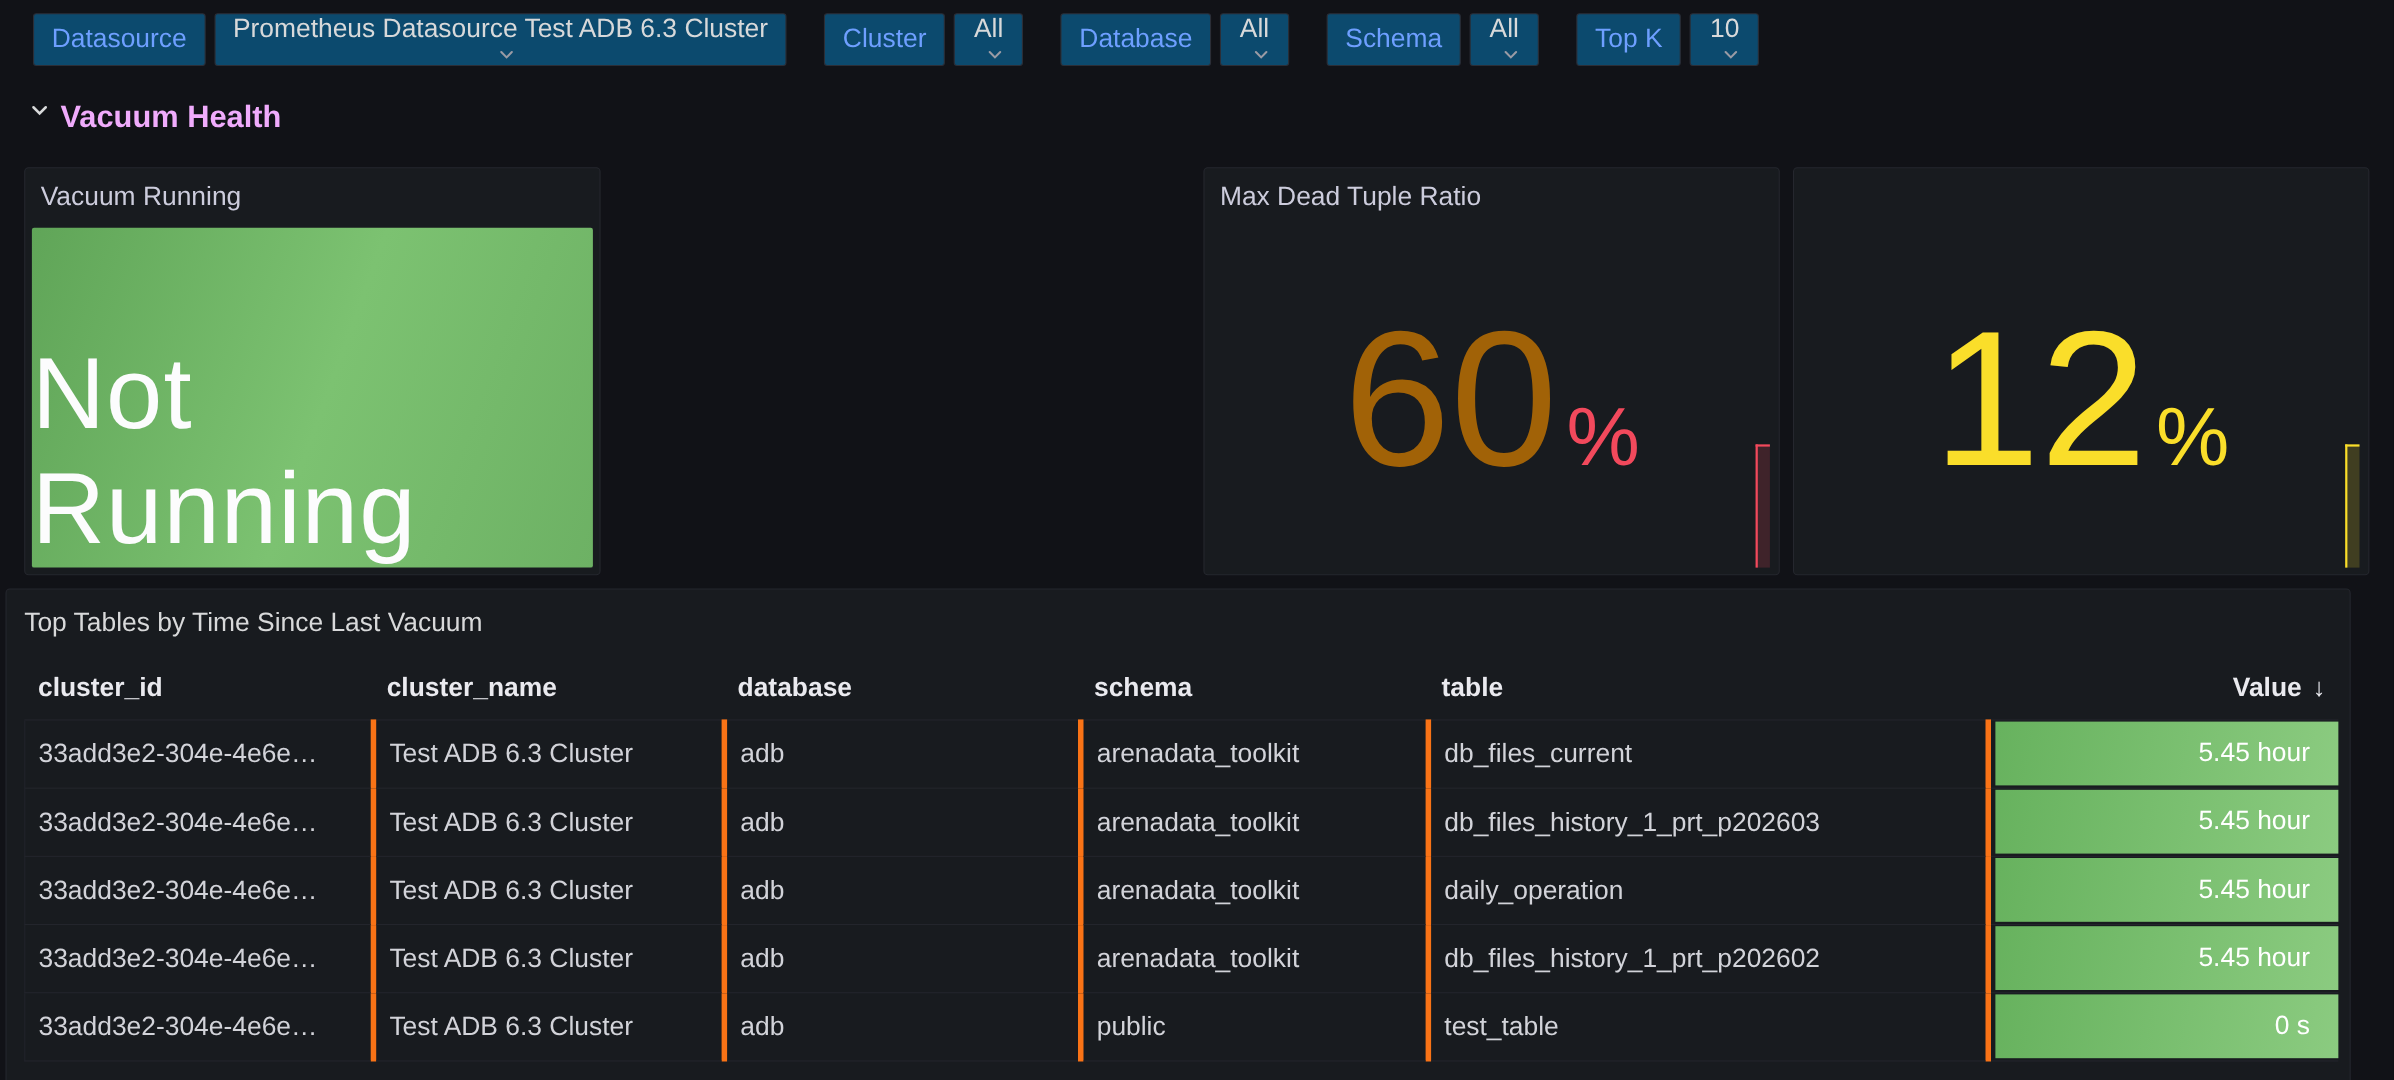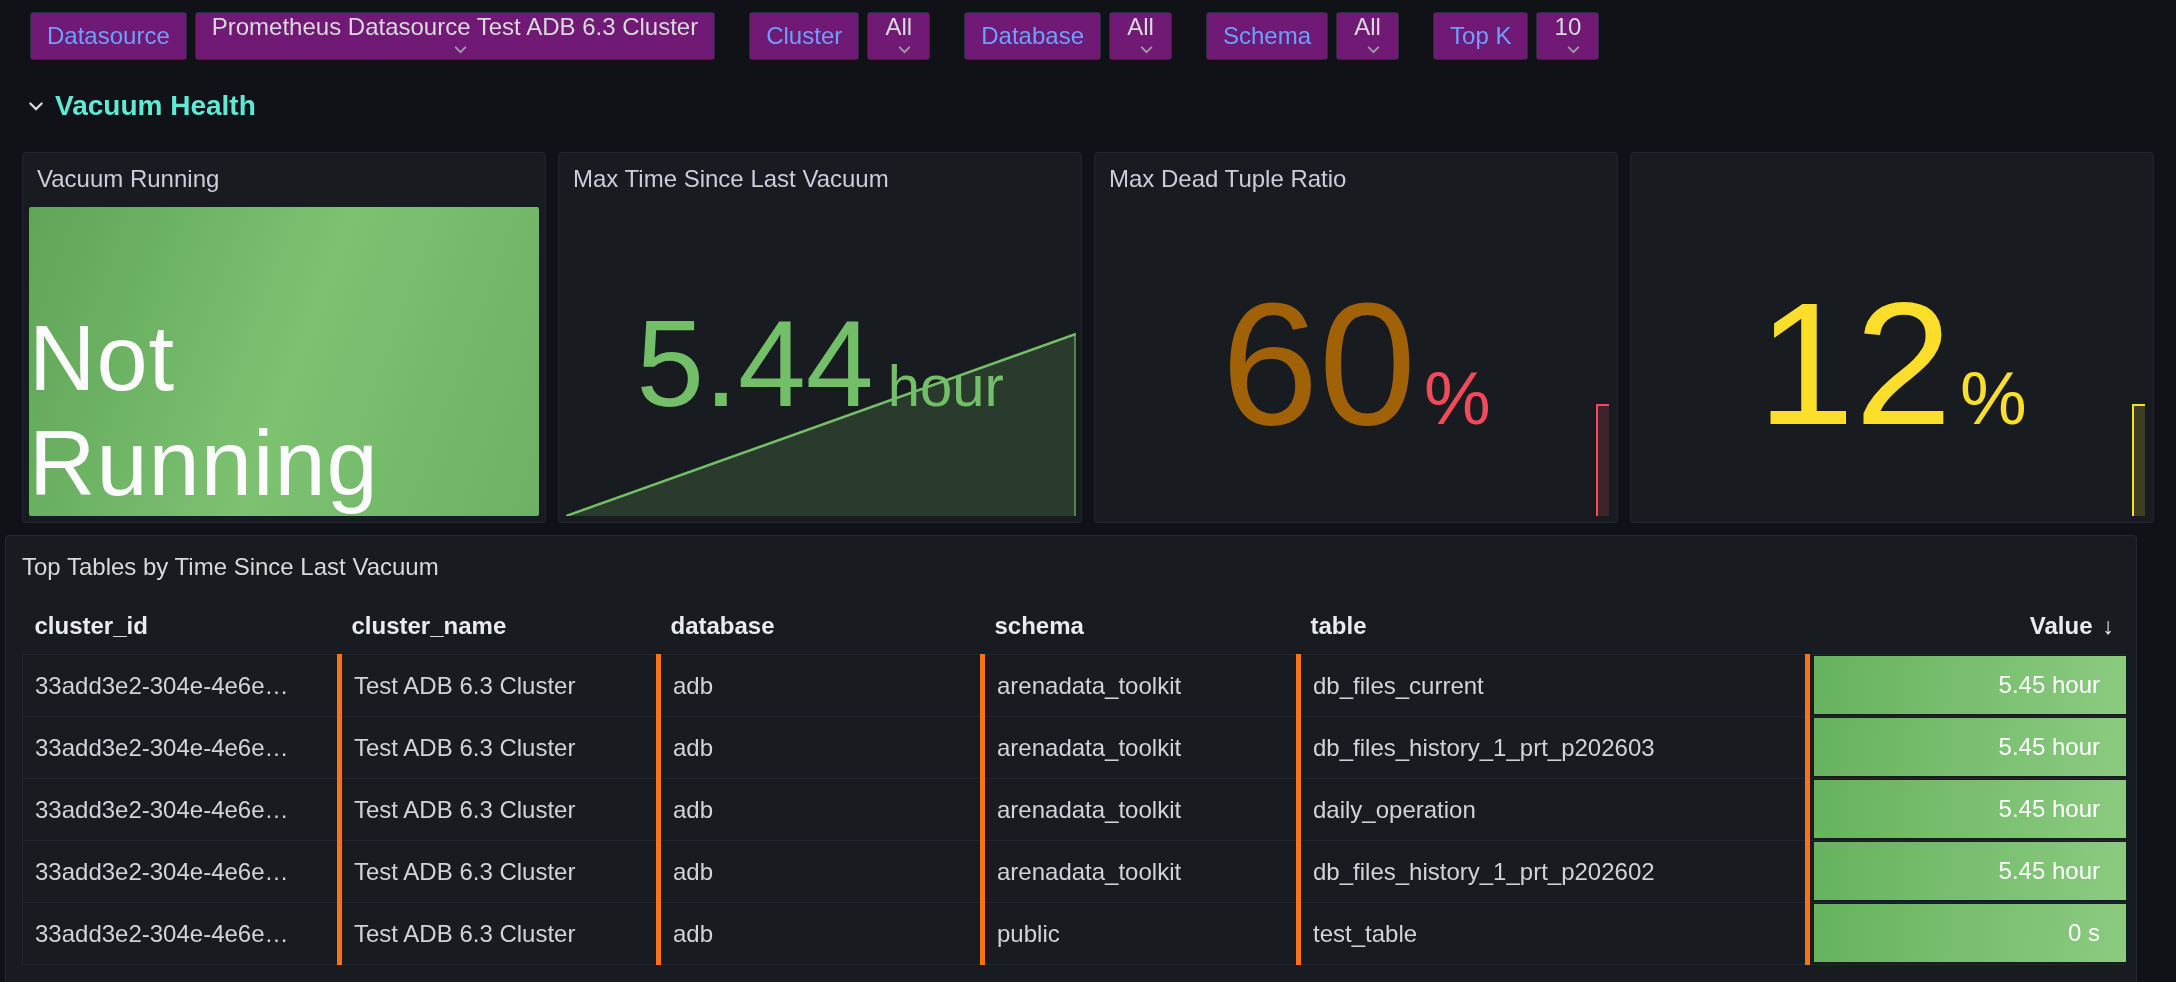--- a/index.html
+++ b/index.html
@@ -8,31 +8,31 @@
     background:#111217; overflow:hidden;
     font-family:"Liberation Sans", sans-serif;
     -webkit-font-smoothing:antialiased;
   }
 
   
   .toolbar { position:absolute; top:12px; left:30px; display:flex; align-items:center; }
   .var-group { display:flex; align-items:center; margin-right:34px; }
   .var-box {
     height:48px; box-sizing:border-box; display:flex; align-items:center;
-    border:1px solid #2b2e37; border-radius:3px; background:#701a75;
+    border:1px solid #2b2e37; border-radius:3px; background:#0c4a6e;
     padding:0 16px; font-size:24px; white-space:nowrap;
   }
   .var-label { color:#6e9fff; font-weight:500; margin-right:8px; }
   .var-value { color:#d8d9da; cursor:pointer;flex-direction:column; }
   .var-value .chev { margin-left:12px; display:flex; align-items:center; }
 
   
   .section-header {
-    position:absolute; top:90px; left:26px; display:flex; align-items:center;
-    gap:9px; color:#5eead4; font-size:28px; font-weight:700; cursor:pointer;
+    position:absolute; top:90px; left:26px; display:flex; 
+    gap:9px; color:#f0abfc; font-size:28px; font-weight:700; cursor:pointer;
   }
 
   
   .panel {
     position:absolute; background:#181b1f; border:1px solid #25272e;
     border-radius:4px; box-sizing:border-box;
   }
   .panel-title {
     height:52px; display:flex; align-items:center; padding:0 14px;
     font-size:24px; font-weight:400; color:#ccccdc; white-space:nowrap;
@@ -172,34 +172,20 @@
 
   <div class="panel stat-panel" style="left:22px;">
     <div class="panel-title">Vacuum Running</div>
     <div class="stat-body">
       <div class="bg-fill">
         <span class="stat-big-white">Not Running</span>
       </div>
     </div>
   </div>
 
-  <div class="panel stat-panel" style="left:558px;">
-    <div class="panel-title">Max Time Since Last Vacuum</div>
-    <div class="stat-body">
-      <svg class="spark-area" viewBox="0 0 510 184" preserveAspectRatio="none">
-        <polygon points="0,184 510,2 510,184" fill="rgba(115,191,105,0.20)"></polygon>
-        <polyline points="0,184 510,2" fill="none" stroke="#73bf69" stroke-width="2.5"></polyline>
-        <line x1="509" y1="2" x2="509" y2="184" stroke="rgba(115,191,105,0.55)" stroke-width="2"></line>
-      </svg>
-      <div class="stat-value-row">
-        <span class="stat-num-green">5.44</span>
-        <span class="stat-unit-green">hour</span>
-      </div>
-    </div>
-  </div>
 
   <div class="panel stat-panel" style="left:1094px;">
     <div class="panel-title">Max Dead Tuple Ratio</div>
     <div class="stat-body">
       <div class="spark-bar red"></div>
       <div class="stat-value-row">
         <span class="stat-num-red">60</span>
         <span class="stat-unit-red">%</span>
       </div>
     </div>

